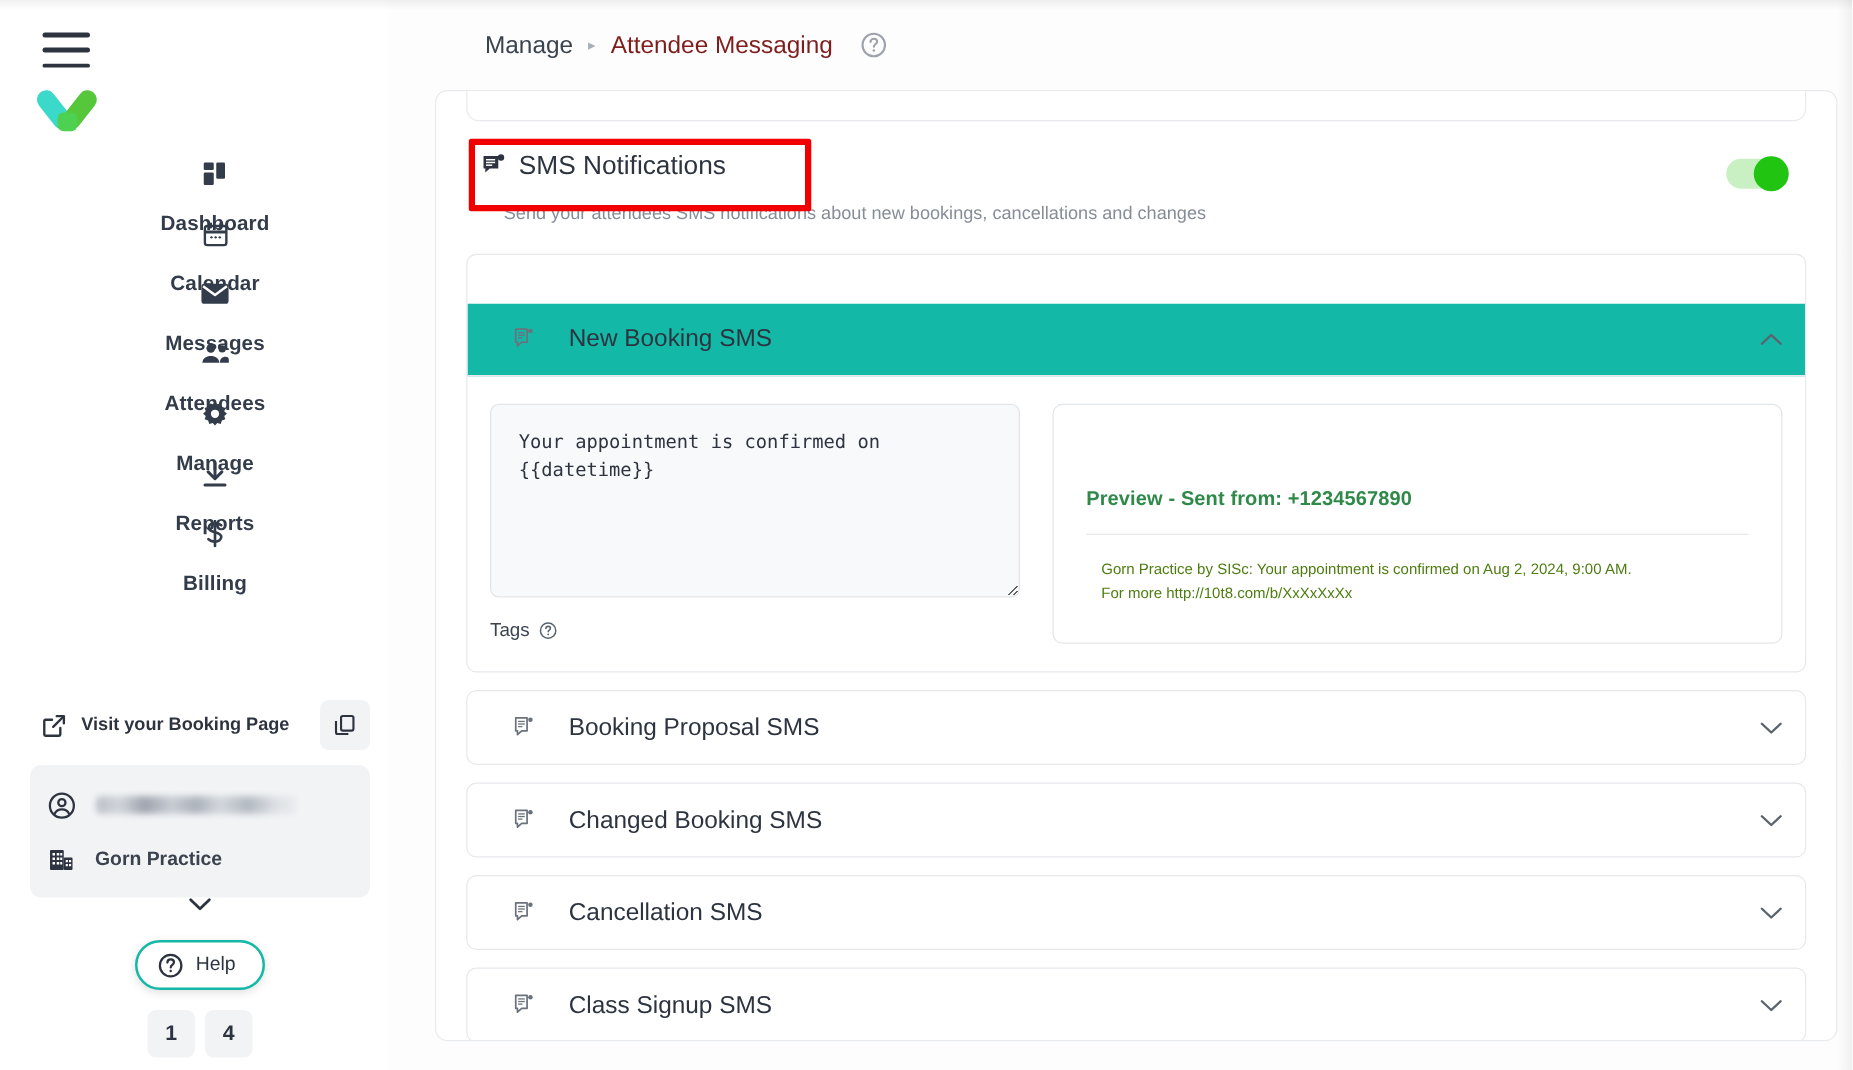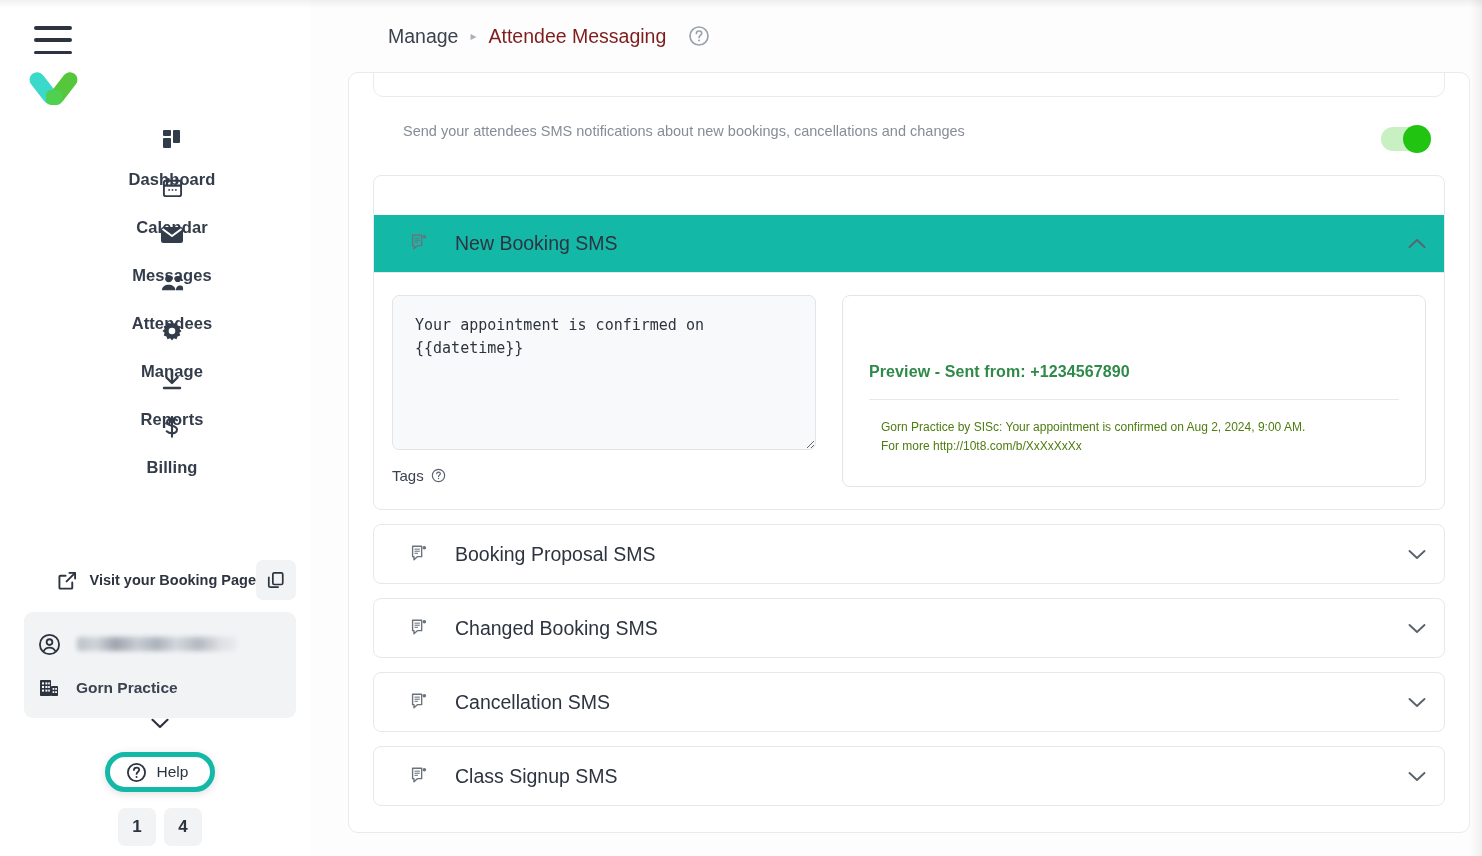--- a/index.html
+++ b/index.html
@@ -109,21 +109,21 @@
   }
 
   .sidebar-bottom {
     position: absolute;
     left: 10px; right: 0;
     bottom: 10px;
     padding: 0 14px 0 14px;
   }
   .booking-row {
     display: flex; align-items: center;
-    justify-content: flex-end;
+    justify-content: space-between;
     padding: 0 0 0 10px;
     height: 44px;
     margin-bottom: 10px;
   }
   .booking-left {
     display: flex; align-items: center; gap: 12px;
     cursor: pointer;
   }
   .booking-left .lbl {
     font-size: 14.5px; font-weight: bold; color: #2d3440;
@@ -167,21 +167,21 @@
     background: transparent;
     cursor: pointer;
   }
   .help-row {
     display: flex; justify-content: center;
     margin-top: 34px;
   }
   .help-btn {
     display: flex; align-items: center; gap: 10px;
     background: #ffffff;
-    border: 5px solid #14b8a6;
+    border: 2px solid #14b8a6;
     box-shadow: 0 2px 8px rgba(0,0,0,0.13);
     border-radius: 22px;
     height: 40px;
     padding: 0 22px 0 16px;
     cursor: pointer;
     text-align: center;
   }
   .help-btn .lbl { font-size: 15.5px; color: #2d3440; }
   .counters {
     display: flex; justify-content: center; gap: 8px;
@@ -564,20 +564,37 @@
         </svg>
       </span>
     </div>
 
     <section class="content-card">
 
       <div class="partial-card"></div>
 
       <div class="section-head">
         <div>
+          <div style="position:relative;">
+            <div class="section-title-wrap">
+              <span>
+                <svg width="20" height="20" viewBox="0 0 22 22" fill="#2d3440">
+                  <path d="M2 2h13v11H7.5L3.6 16.4V13H2z"></path>
+                  <g fill="#ffffff">
+                    <rect x="4.2" y="4.6" width="8" height="1.3"></rect>
+                    <rect x="4.2" y="7" width="8" height="1.3"></rect>
+                    <rect x="4.2" y="9.4" width="5.4" height="1.3"></rect>
+                  </g>
+                  <circle cx="17.4" cy="3.3" r="2.8"></circle>
+                </svg>
+              </span>
+              <span class="section-title">SMS Notifications</span>
+            </div>
+            <div class="redbox"></div>
+          </div>
           <div class="section-sub">Send your attendees SMS notifications about new bookings, cancellations and changes</div>
         </div>
         <div class="toggle">
           <div class="knob"></div>
         </div>
       </div>
 
       <div class="accordion">
 
         <div class="acc expanded">

